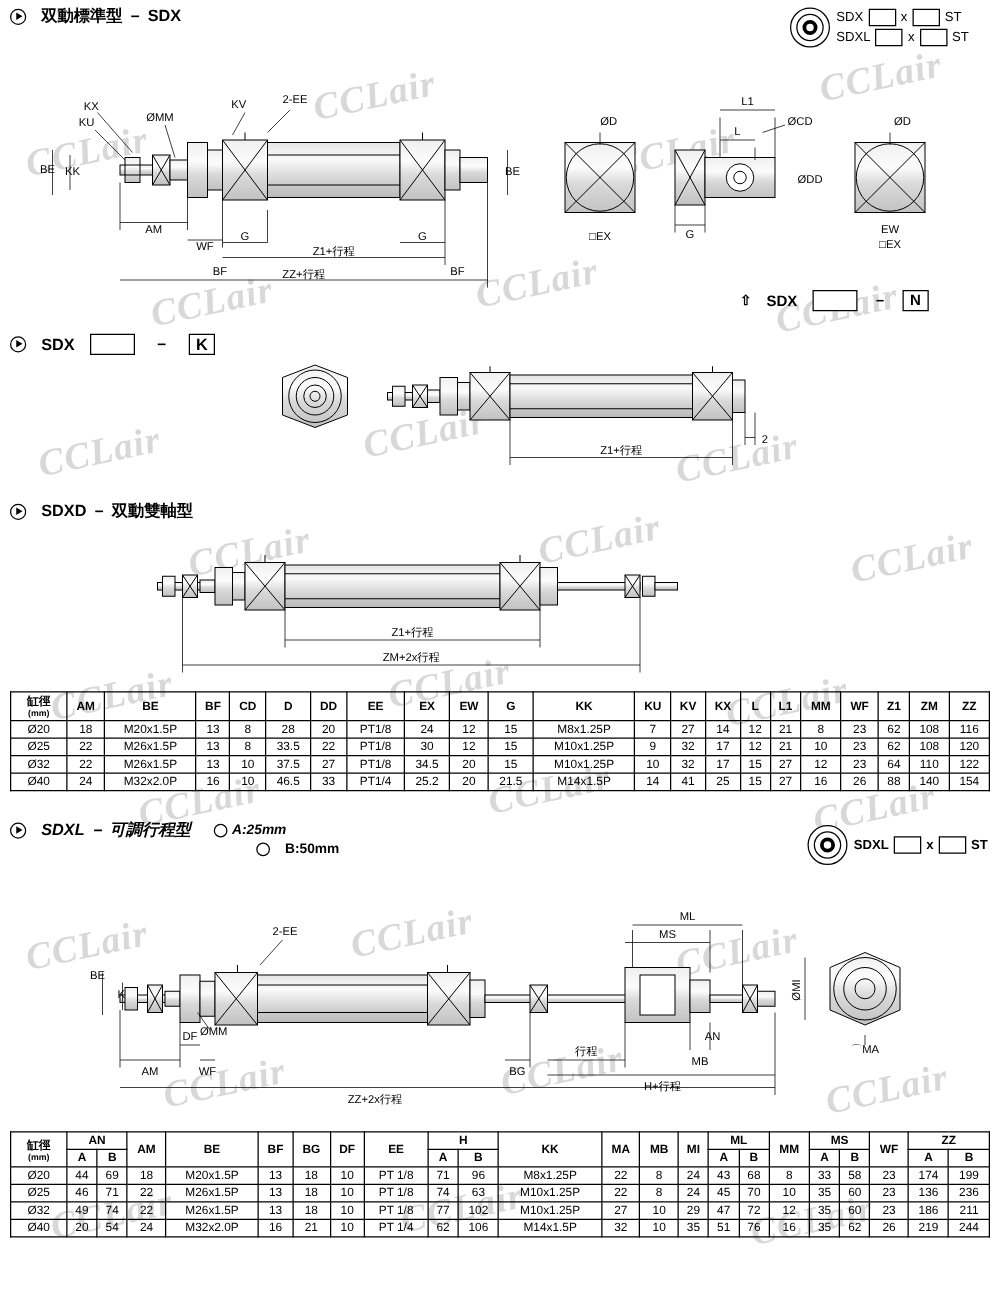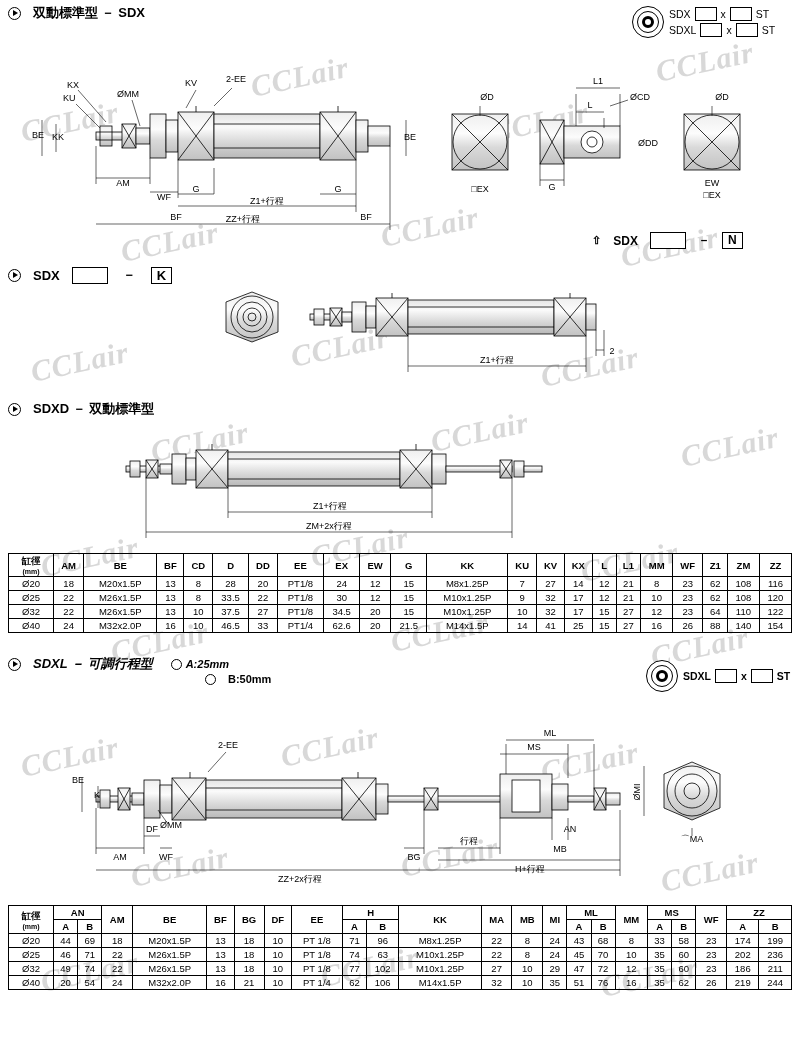--- a/index.html
+++ b/index.html
@@ -334,21 +334,21 @@
         <path d="M596 40 L596 66 M604 40 L604 66"></path>
   </g>
   <g font-size="9" font-family="Liberation Sans, sans-serif" text-anchor="middle">
     <text x="497" y="73">Z1+行程</text>
     <text x="612" y="64">2</text>
   </g>
 </svg>
 
 <div class="sec-title" style="left:8px;top:400px;">
   <span class="bullet"></span>
-  <span>SDXD － 双動標準型</span>
+  <span>SDXD － 双動雙軸型</span>
 </div>
 
 <svg width="800" height="130" viewBox="0 0 800 130" style="position:absolute;left:0;top:420px;">
   <g stroke="#000" fill="none" stroke-width="0.8">
     <rect x="126" y="46" width="48" height="6" fill="url(#bar)"></rect>
     <rect x="130" y="41" width="10" height="16" fill="url(#bar)"></rect>
     <rect x="146" y="40" width="12" height="18" fill="url(#bar)"></rect>
     <path d="M146 40 L158 58 M158 40 L146 58"></path>
     <rect x="160" y="44" width="12" height="10" fill="url(#bar)"></rect>
     <rect x="172" y="34" width="14" height="30" fill="url(#bar)"></rect>
@@ -485,21 +485,21 @@
         </tr>
         <tr>
           <td class="dia-cell">Ø40</td>
           <td>24</td>
           <td>M32x2.0P</td>
           <td>16</td>
           <td>10</td>
           <td>46.5</td>
           <td>33</td>
           <td>PT1/4</td>
-          <td>62.6</td>
+          <td>25.2</td>
           <td>20</td>
           <td>21.5</td>
           <td>M14x1.5P</td>
           <td>14</td>
           <td>41</td>
           <td>25</td>
           <td>15</td>
           <td>27</td>
           <td>16</td>
           <td>26</td>
@@ -703,21 +703,21 @@
           <td>M10x1.25P</td>
           <td>22</td>
           <td>8</td>
           <td>24</td>
           <td>45</td>
           <td>70</td>
           <td>10</td>
           <td>35</td>
           <td>60</td>
           <td>23</td>
-          <td>202</td>
+          <td>136</td>
           <td>236</td>
         </tr>
         <tr>
           <td class="dia-cell">Ø32</td>
           <td>49</td>
           <td>74</td>
           <td>22</td>
           <td>M26x1.5P</td>
           <td>13</td>
           <td>18</td>

